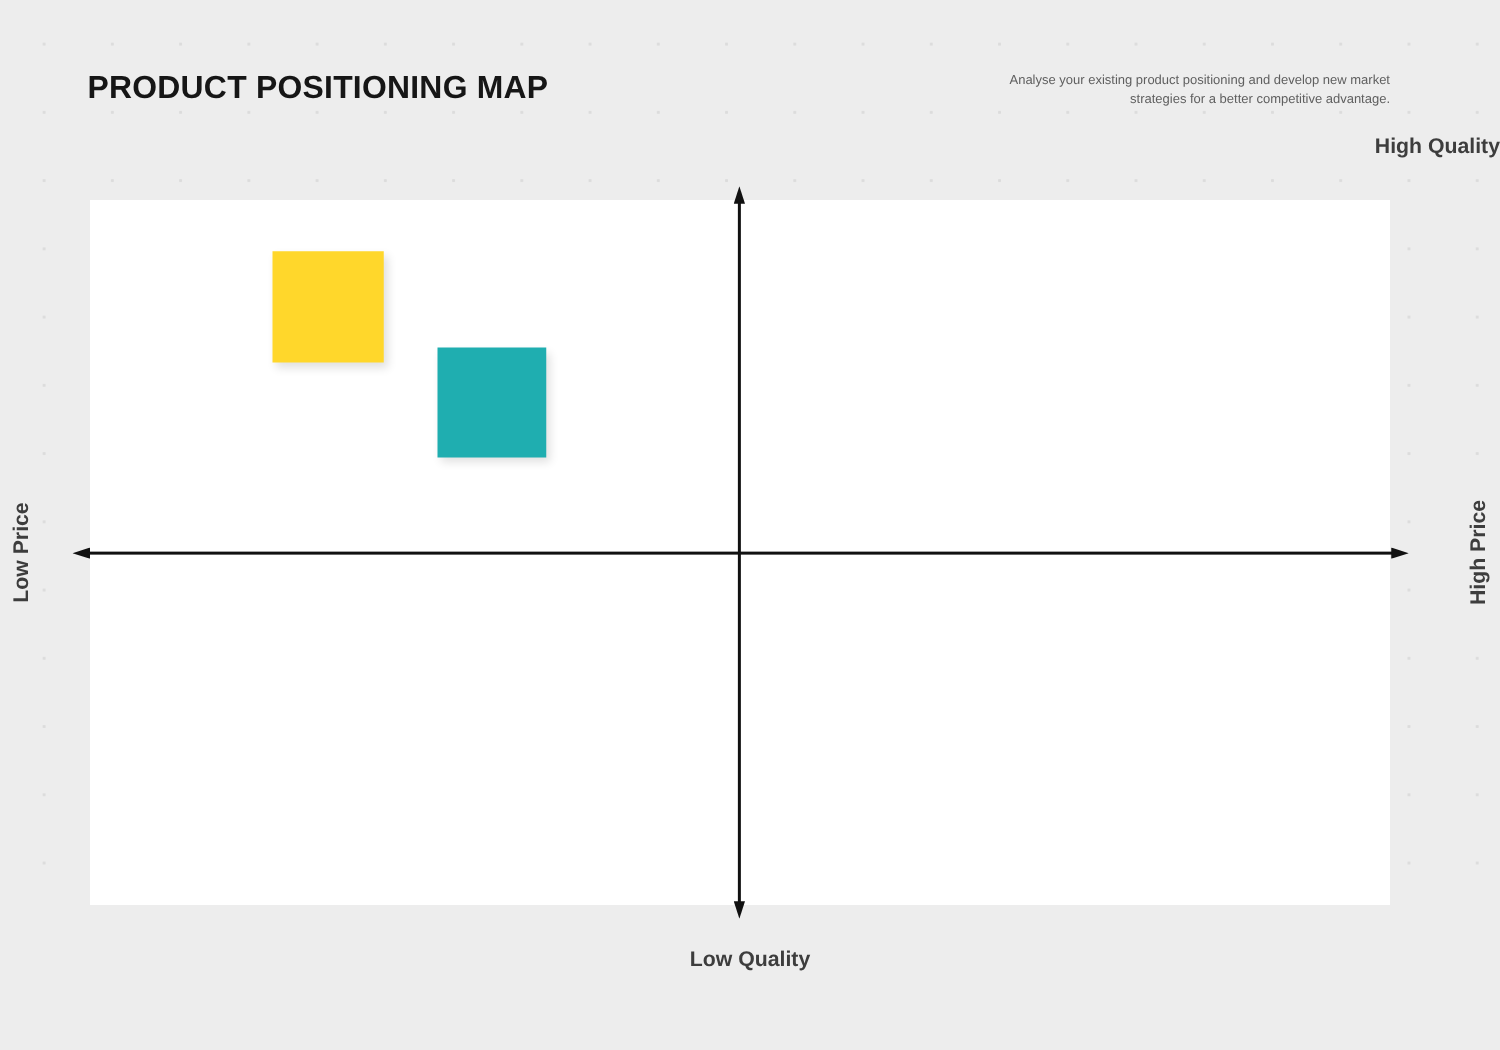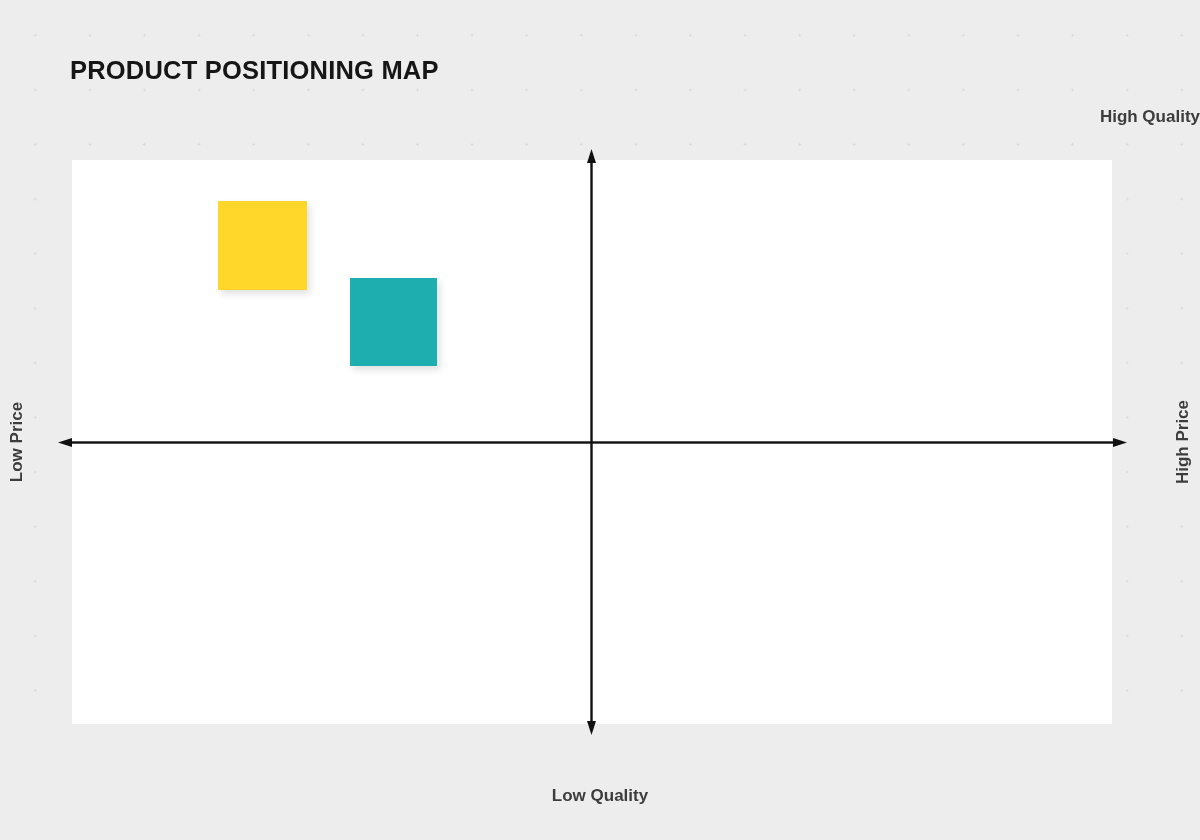--- a/index.html
+++ b/index.html
@@ -68,21 +68,20 @@
     left: 0;
     right: 0;
     top: 107px;
     text-align: right;
   }
   #label-low-quality {
     left: 0;
     right: 0;
     top: 758px;
     text-align: center;
-    margin-top: 28px;
   }
   #label-low-price {
     left: -38px;
     top: 432px;
     width: 110px;
     text-align: center;
     transform: rotate(-90deg);
   }
   #label-high-price {
     right: -38px;
@@ -129,20 +128,21 @@
     background-color: #1faeb0;
   }
 </style>
 </head>
 <body>
 
 <div id="canvas">
 
   <div id="page-title">PRODUCT POSITIONING MAP</div>
 
+  <div id="subtitle">Analyse your existing product positioning and develop new market strategies for a better competitive advantage.</div>
 
   <div id="plot-panel"></div>
 
   <div class="axis-label" id="label-high-quality">High Quality</div>
   <div class="axis-label" id="label-low-quality">Low Quality</div>
   <div class="axis-label" id="label-low-price">Low Price</div>
   <div class="axis-label" id="label-high-price">High Price</div>
 
   <div id="axis-vertical">
     <svg class="axis-svg" width="9" height="586" viewBox="0 0 9 586" xmlns="http://www.w3.org/2000/svg">

